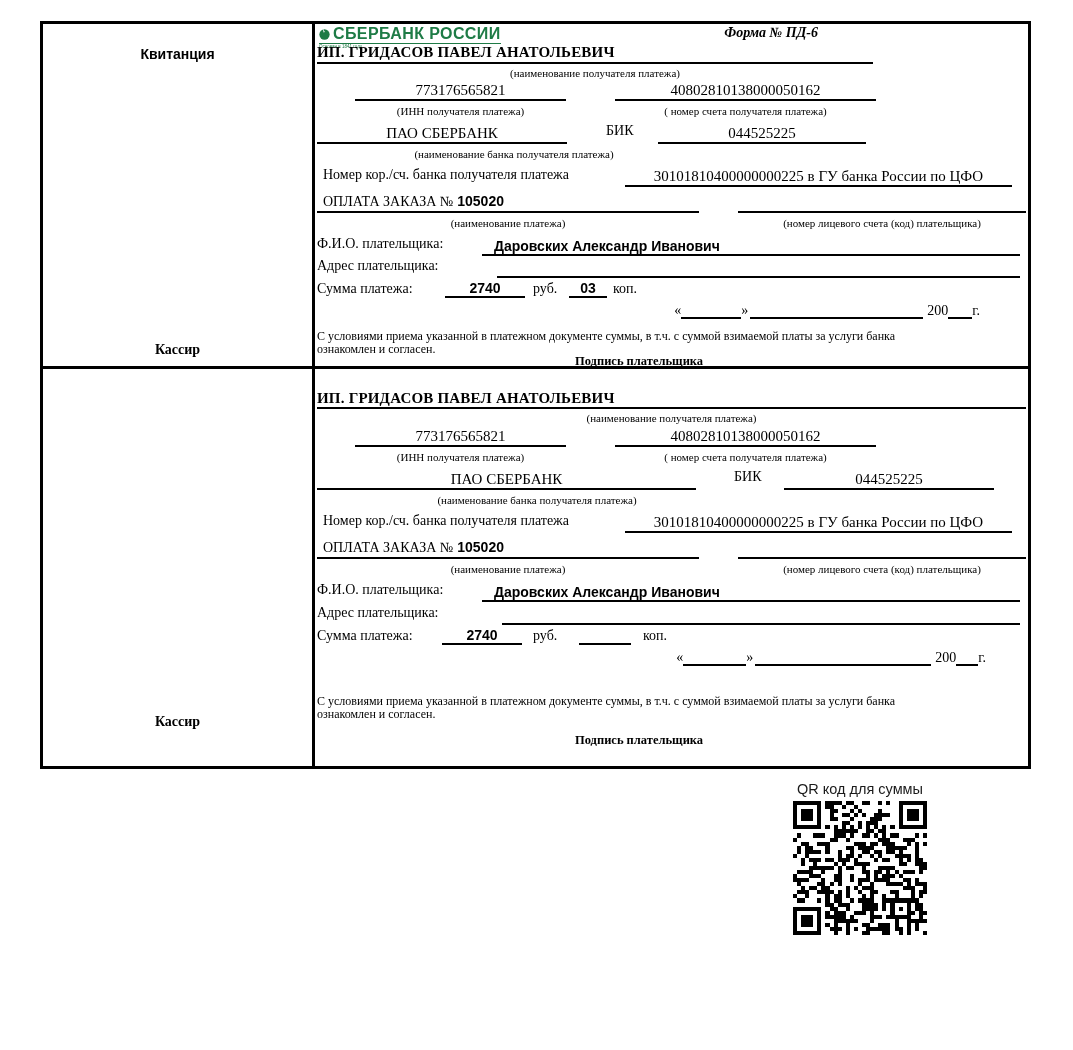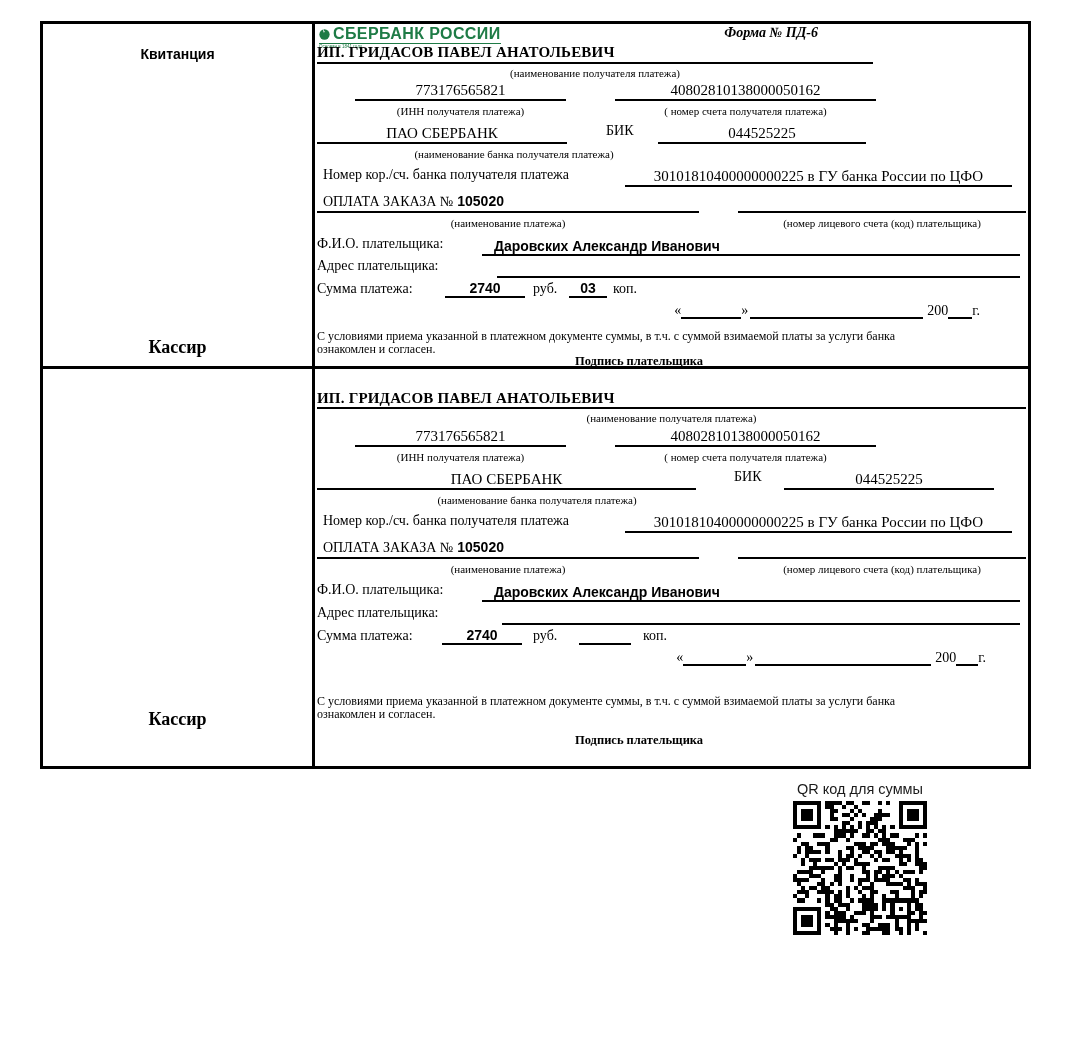--- a/index.html
+++ b/index.html
@@ -7,21 +7,21 @@
   .page{position:absolute;inset:0;background:#fff;}
 
   .box{position:absolute;left:40px;width:991px;border:3px solid #000;box-sizing:border-box;display:flex;background:#fff;}
   #box-notice{top:21px;height:348px;}
   #box-receipt{top:366px;height:403px;}
 
   .left-cell{width:269px;flex:none;border-right:3px solid #000;position:relative;}
   .right-cell{flex:1;position:relative;padding:0 2px;box-sizing:border-box;}
 
   .stub-title-sans{margin-top:22px;text-align:center;font-family:"Liberation Sans",sans-serif;font-weight:bold;font-size:14px;}
-  .stub-bottom{position:absolute;left:0;right:0;text-align:center;font-weight:bold;font-size:18px;}
+  .stub-bottom{position:absolute;left:0;right:0;text-align:center;font-weight:bold;font-size:14px;}
 
   .row{position:relative;}
   .u{border-bottom:2px solid #000;}
   .cap{font-size:11px;text-align:center;position:absolute;bottom:1px;}
   .lbl{font-size:14px;}
   .val{font-size:15px;}
   .sans{font-family:"Liberation Sans",sans-serif;font-weight:bold;}
   .abs{position:absolute;}
   .tc{text-align:center;}
 

